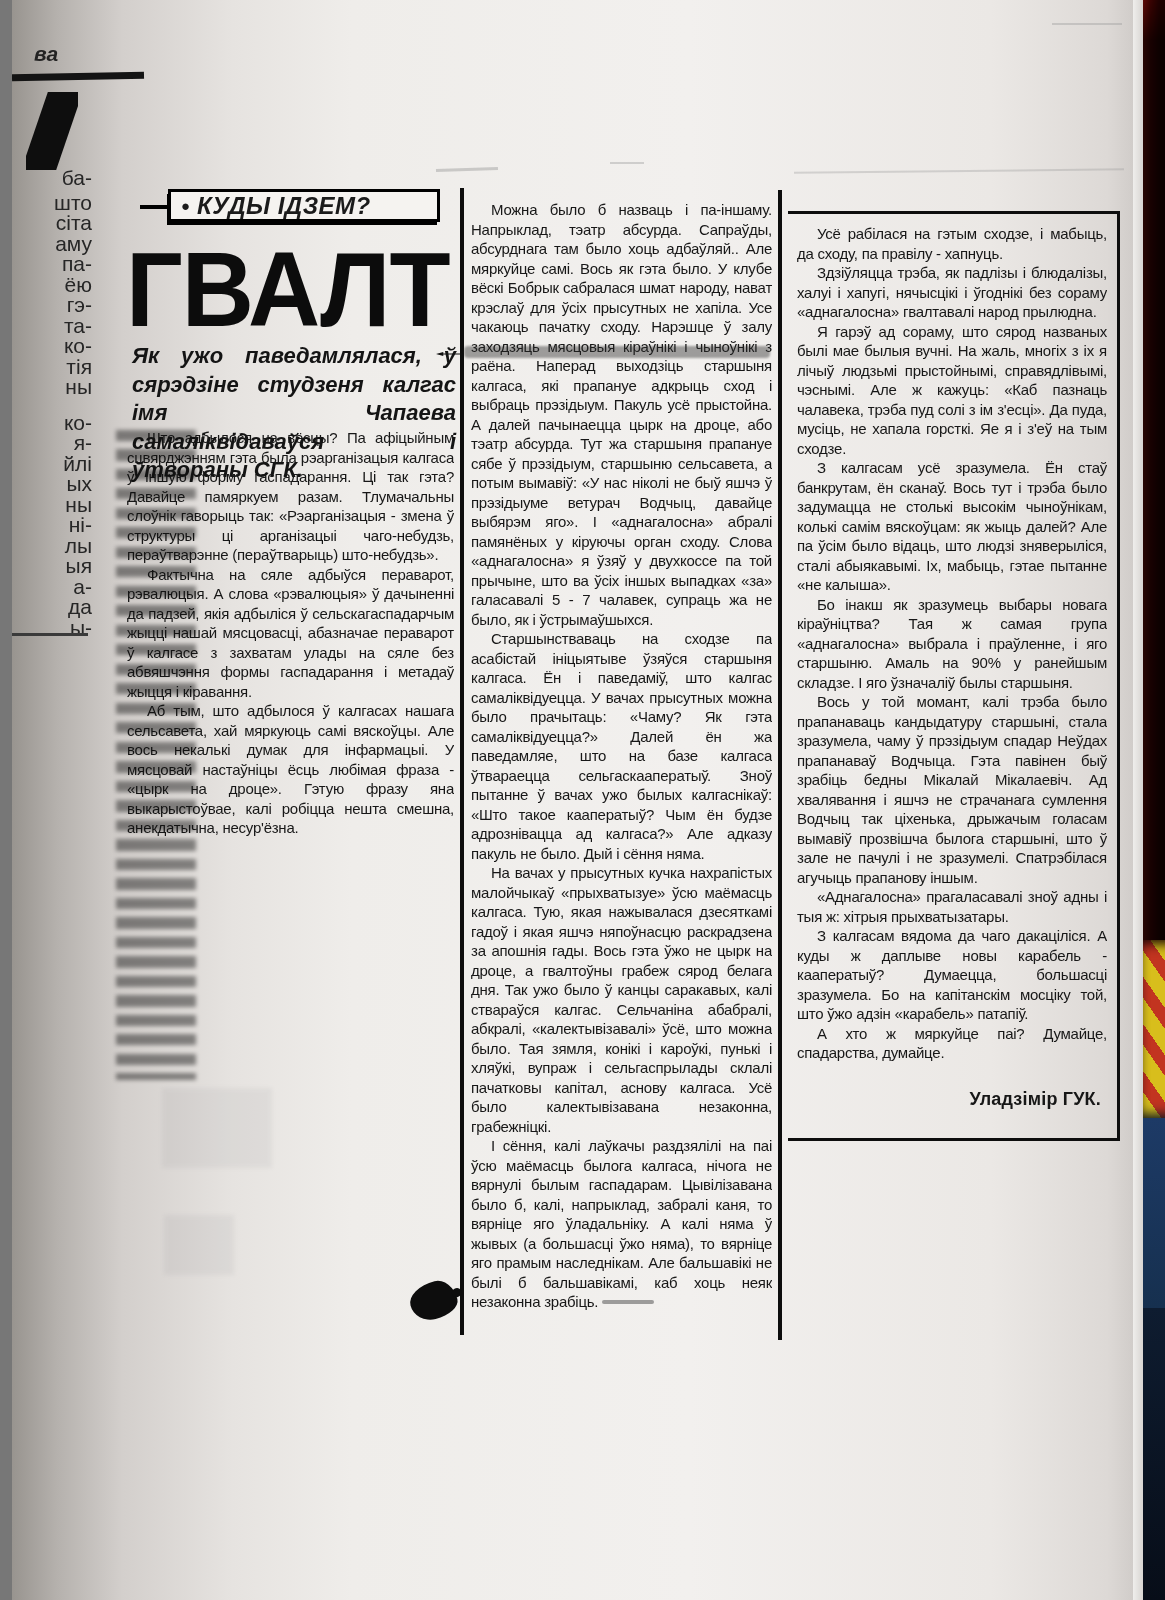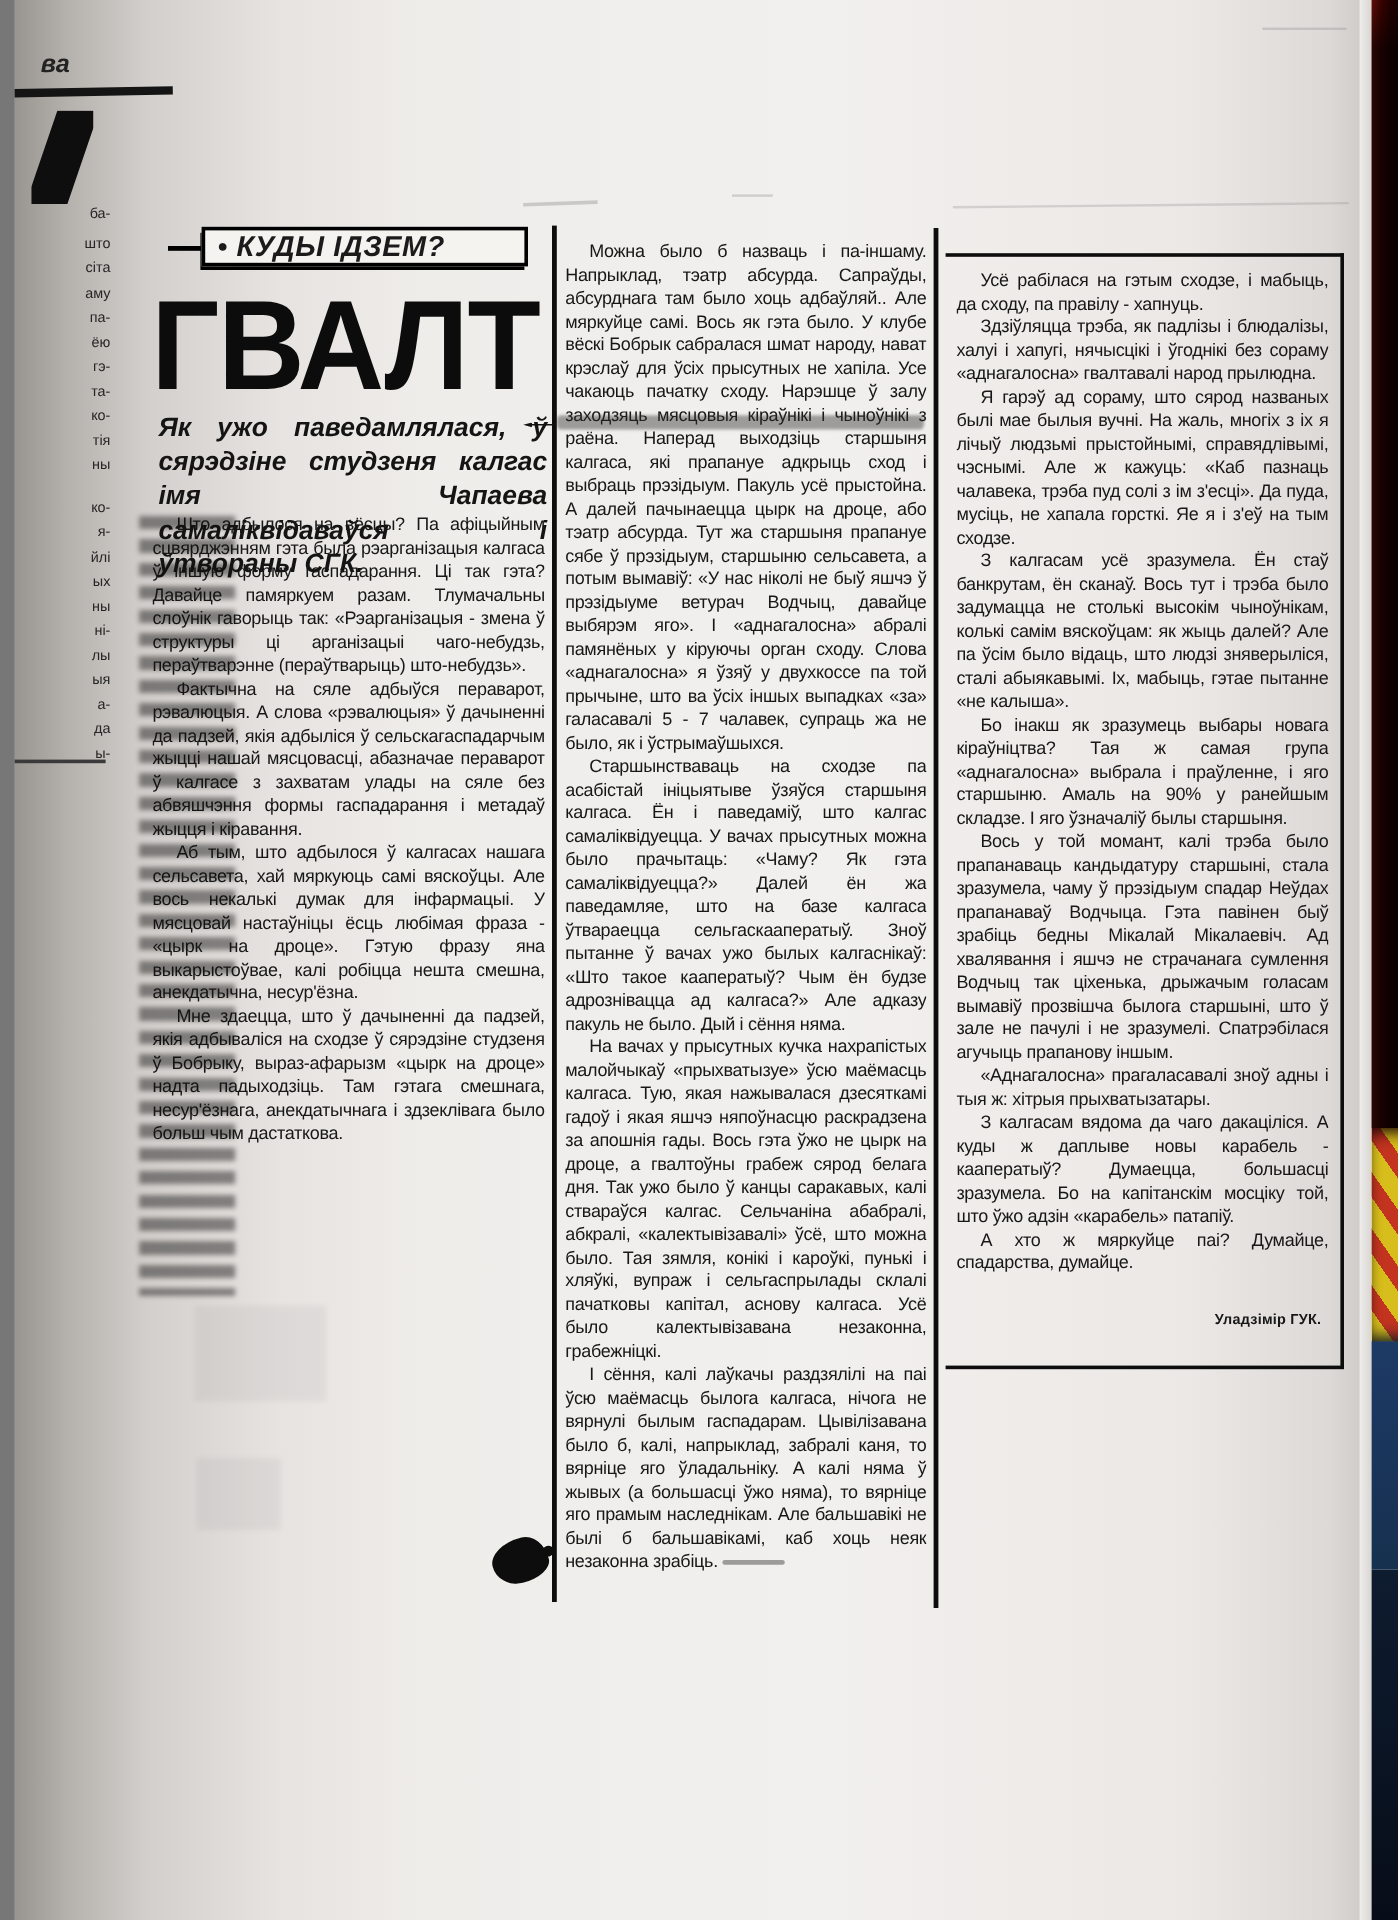--- a/index.html
+++ b/index.html
@@ -9,21 +9,21 @@
     background:linear-gradient(90deg,#98948f 0px,#b5b1ad 45px,#d3cfcc 110px,#e6e3e0 220px,
       #efedea 340px,#f2f0ee 58%,#ebe8e5 84%,#ddd9d6 94%,#cfcbc8 96.5%,#f4f3f1 97.1%);
     margin-left:12px;
   }
   
   .margin-head{position:absolute;left:22px;top:42px;font-size:21px;font-weight:bold;font-style:italic;color:#222;}
   .margin-rule{position:absolute;left:0;top:73px;width:132px;height:7px;background:#141414;transform:rotate(-1deg);}
   .margin-glyph{position:absolute;left:14px;top:92px;width:52px;height:78px;background:#0e0e0e;
     clip-path:polygon(42% 0,100% 0,100% 18%,58% 100%,0 100%,0 82%);}
   .margin-frags{position:absolute;left:0;top:168px;width:80px;text-align:right;
-    font-size:12px;line-height:20.5px;color:#262626;}
+    font-size:21px;line-height:20.5px;color:#262626;}
   .margin-frags .frag{white-space:nowrap;}
   .margin-frags .frag:nth-child(2){margin-top:4px;padding-left:20px;}
   .margin-frags .frag:nth-child(12){margin-top:15px;}
   .margin-rule2{position:absolute;left:0;top:633px;width:76px;height:3px;background:#3a3a3a;}
   
   .ghost{position:absolute;background:#6a6a72;opacity:.08;filter:blur(2px);}
   
   .body-text{position:absolute;text-align:justify;font-size:15px;line-height:19.5px;
     letter-spacing:-0.25px;color:#171717;overflow:hidden;}
   .body-text p{margin:0;text-indent:20px;}
@@ -44,21 +44,21 @@
   
   .strike-smudge{position:absolute;left:452px;top:346px;width:306px;height:12px;background:#2a2a2a;
     opacity:.42;filter:blur(1.2px);border-radius:4px;}
   .arrow-mark{position:absolute;left:424px;top:352px;width:26px;height:4px;background:#111;
     clip-path:polygon(0 50%,28% 0,28% 35%,100% 35%,100% 65%,28% 65%,28% 100%);}
   .ink-blob{position:absolute;left:398px;top:1282px;width:47px;height:37px;background:#0d0d0d;
     border-radius:62% 38% 55% 45%/48% 62% 38% 52%;transform:rotate(-14deg);}
   .ink-blob:after{content:"";position:absolute;right:-6px;top:12px;width:10px;height:9px;background:#0d0d0d;border-radius:50%;}
   .partial-sig{position:absolute;left:590px;top:1300px;width:52px;height:4px;background:#555;opacity:.55;border-radius:2px;}
   
-  .byline{text-align:right;font-weight:bold;font-size:12px;padding-right:6px;margin-top:10px;letter-spacing:.2px;}
+  .byline{text-align:right;font-weight:bold;font-size:18px;padding-right:6px;margin-top:10px;letter-spacing:.2px;}
   
   .edge{position:absolute;left:1131px;width:34px;}
   .edge-top{top:0;height:940px;background:linear-gradient(90deg,#b09086 0,#6e241c 7px,#3a0c08 16px,#2a0705 100%),
     linear-gradient(180deg,#8a1612 0,#3a0c08 40px);background-blend-mode:multiply;}
   .edge-stripes{top:940px;height:178px;background:
     repeating-linear-gradient(55deg,#d8be1c 0 15px,#c23420 15px 27px);box-shadow:inset 0 10px 12px -6px #1a0505,inset 0 -10px 12px -6px #101820;}
   .edge-blue{top:1118px;height:190px;background:linear-gradient(180deg,#1d3a66 0,#16304f 100%);}
   .edge-dark{top:1308px;height:292px;background:linear-gradient(180deg,#0e1c30 0,#070d18 100%);}
   .page-edge-white{position:absolute;left:1121px;top:0;width:10px;height:1600px;background:linear-gradient(90deg,#efeeec,#d8d5d2);}
 </style>
@@ -108,21 +108,20 @@
   <div class="kicker">
     <span class="bullet">●</span>
     <span class="kicker-label">КУДЫ ІДЗЕМ?</span>
   </div>
   <div class="headline">ГВАЛТ</div>
   <div class="lede">Як ужо паведамлялася, ў сярэдзіне студзеня калгас імя Чапаева самаліквідаваўся і ўтвораны СГК.</div>
   <div class="body-text" style="left:115px;top:428px;width:327px;height:760px;">
       <p>Што адбылося на вёсцы? Па афіцыйным сцвярджэнням гэта была рэарганізацыя калгаса ў іншую форму гаспадарання. Ці так гэта? Давайце памяркуем разам. Тлумачальны слоўнік гаворыць так: «Рэарганізацыя - змена ў структуры ці арганізацыі чаго-небудзь, пераўтварэнне (пераўтварыць) што-небудзь».</p>
       <p>Фактычна на сяле адбыўся пераварот, рэвалюцыя. А слова «рэвалюцыя» ў дачыненні да падзей, якія адбыліся ў сельскагаспадарчым жыцці нашай мясцовасці, абазначае пераварот ў калгасе з захватам улады на сяле без абвяшчэння формы гаспадарання і метадаў жыцця і кіравання.</p>
       <p>Аб тым, што адбылося ў калгасах нашага сельсавета, хай мяркуюць самі вяскоўцы. Але вось некалькі думак для інфармацыі. У мясцовай настаўніцы ёсць любімая фраза - «цырк на дроце». Гэтую фразу яна выкарыстоўвае, калі робіцца нешта смешна, анекдатычна, несур'ёзна.</p>
-      <p>Мне здаецца, што ў дачыненні да падзей, якія адбываліся на сходзе ў сярэдзіне студзеня ў Бобрыку, выраз-афарызм «цырк на дроце» надта падыходзіць. Там гэтага смешнага, несур'ёзнага, анекдатычнага і здзеклівага было больш чым дастаткова.</p>
     </div>
   <div class="col1-smudge"></div>
 
   <div class="vline" style="left:448px;top:188px;width:3.5px;height:1147px;"></div>
   <div class="vline" style="left:766px;top:190px;width:3.5px;height:1150px;"></div>
   <div class="hline" style="left:776px;top:211px;width:332px;height:2.5px;"></div>
   <div class="vline" style="left:1105px;top:211px;width:2.5px;height:929px;"></div>
   <div class="hline" style="left:776px;top:1138px;width:332px;height:2.5px;"></div>
 
   <div class="body-text" style="left:459px;top:200px;width:301px;height:1138px;">

